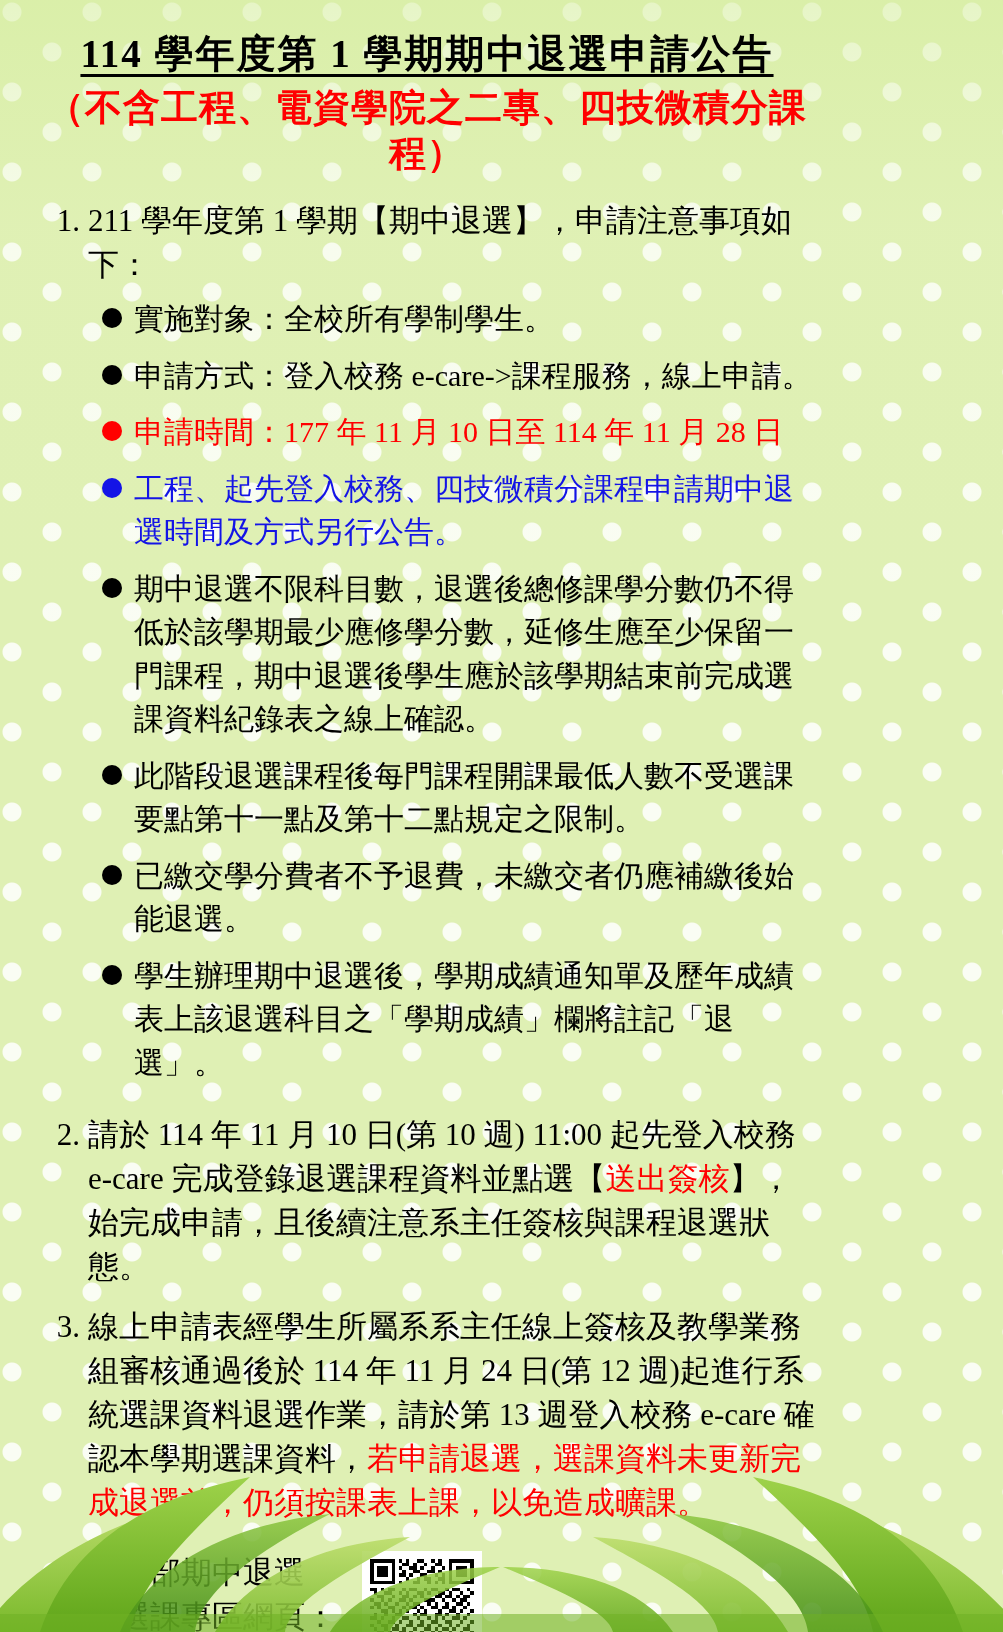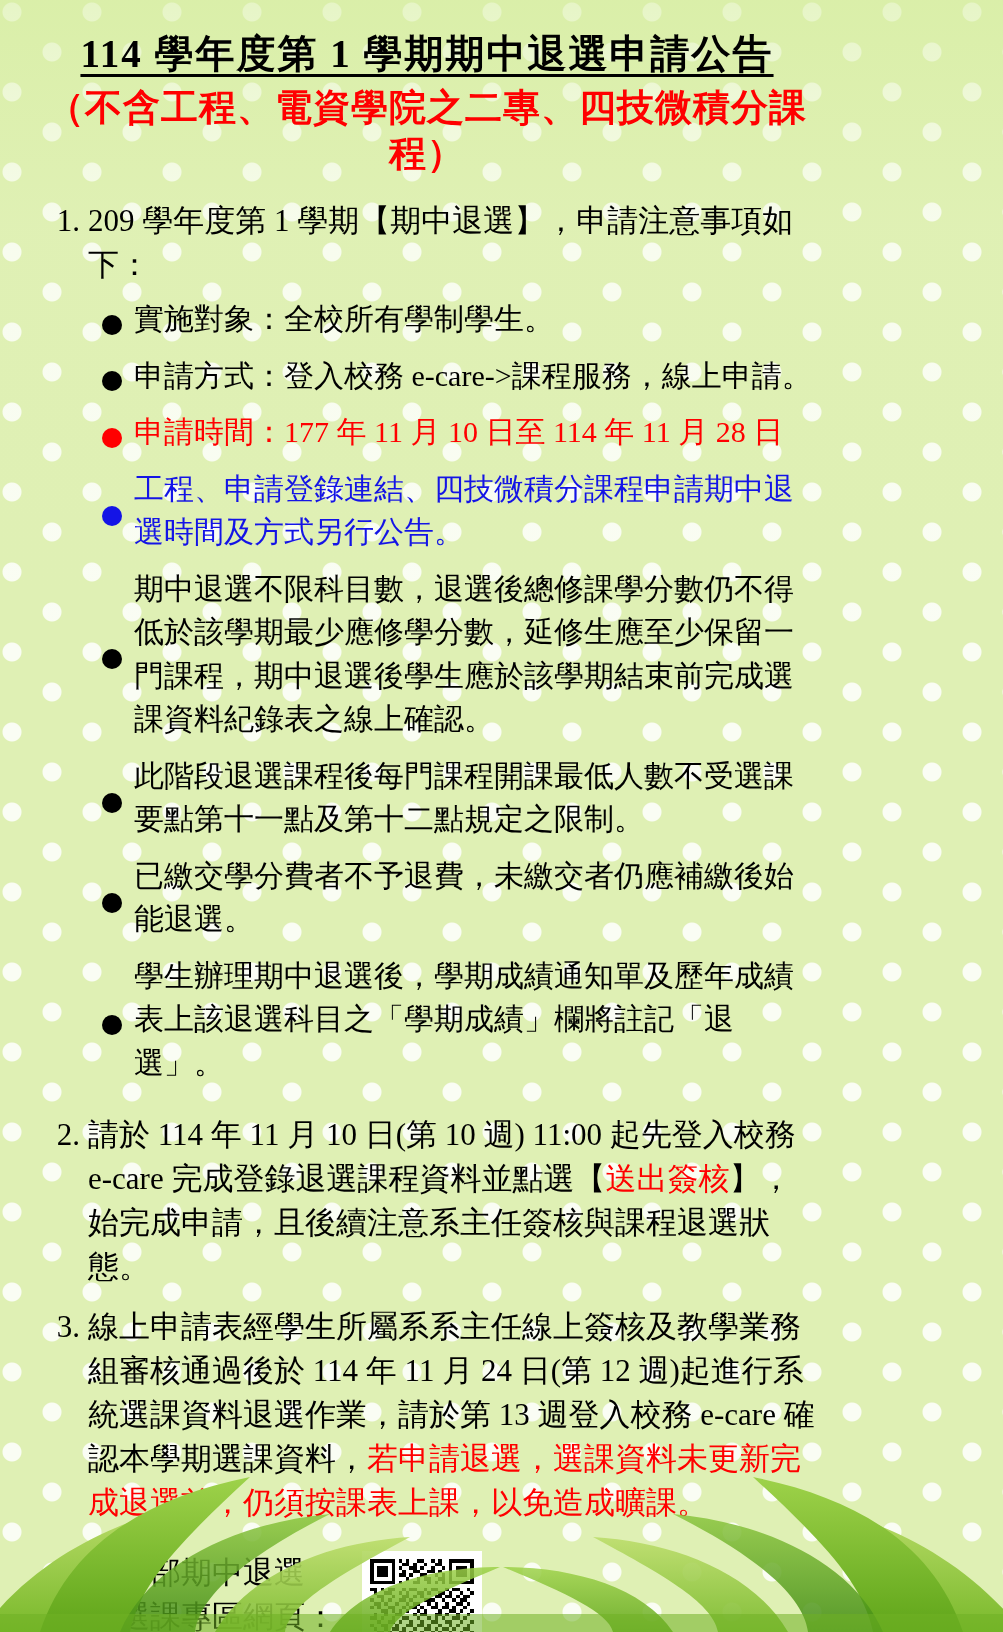--- a/index.html
+++ b/index.html
@@ -93,21 +93,21 @@
   .item-body {
     flex: 1 1 auto;
   }
 
   
   .bullets {
     margin: 10px 0 4px 0;
   }
   .bullet {
     display: flex;
-    align-items: center;
+    align-items: flex-start;
     margin-bottom: 13px;
     font-size: 30px;
     line-height: 1.45;
   }
   .dot {
     flex: 0 0 auto;
     width: 20px;
     height: 20px;
     border-radius: 50%;
     background: #000;
@@ -148,42 +148,42 @@
 <div class="sheet">
 
   <div class="title-main">114 學年度第 1 學期期中退選申請公告</div>
   <div class="title-sub">（不含工程、電資學院之二專、四技微積分課程）</div>
 
   <div class="items">
 
     <div class="item">
       <div class="item-num">1.</div>
       <div class="item-body">
-        <div>209 學年度第 1 學期【期中退選】，申請注意事項如下：</div>
+        <div>211 學年度第 1 學期【期中退選】，申請注意事項如下：</div>
 
         <div class="bullets">
 
           <div class="bullet">
             <span class="dot"></span>
             <span class="bullet-text">實施對象：全校所有學制學生。</span>
           </div>
 
           <div class="bullet">
             <span class="dot"></span>
             <span class="bullet-text">申請方式：登入校務 e-care-&gt;課程服務，線上申請。</span>
           </div>
 
           <div class="bullet">
             <span class="dot red"></span>
             <span class="bullet-text red">申請時間：177 年 11 月 10 日至 114 年 11 月 28 日</span>
           </div>
 
           <div class="bullet">
             <span class="dot blue"></span>
-            <span class="bullet-text blue">工程、申請登錄連結、四技微積分課程申請期中退選時間及方式另行公告。</span>
+            <span class="bullet-text blue">工程、起先登入校務、四技微積分課程申請期中退選時間及方式另行公告。</span>
           </div>
 
           <div class="bullet">
             <span class="dot"></span>
             <span class="bullet-text">期中退選不限科目數，退選後總修課學分數仍不得低於該學期最少應修學分數，延修生應至少保留一門課程，期中退選後學生應於該學期結束前完成選課資料紀錄表之線上確認。</span>
           </div>
 
           <div class="bullet">
             <span class="dot"></span>
             <span class="bullet-text">此階段退選課程後每門課程開課最低人數不受選課要點第十一點及第十二點規定之限制。</span>

